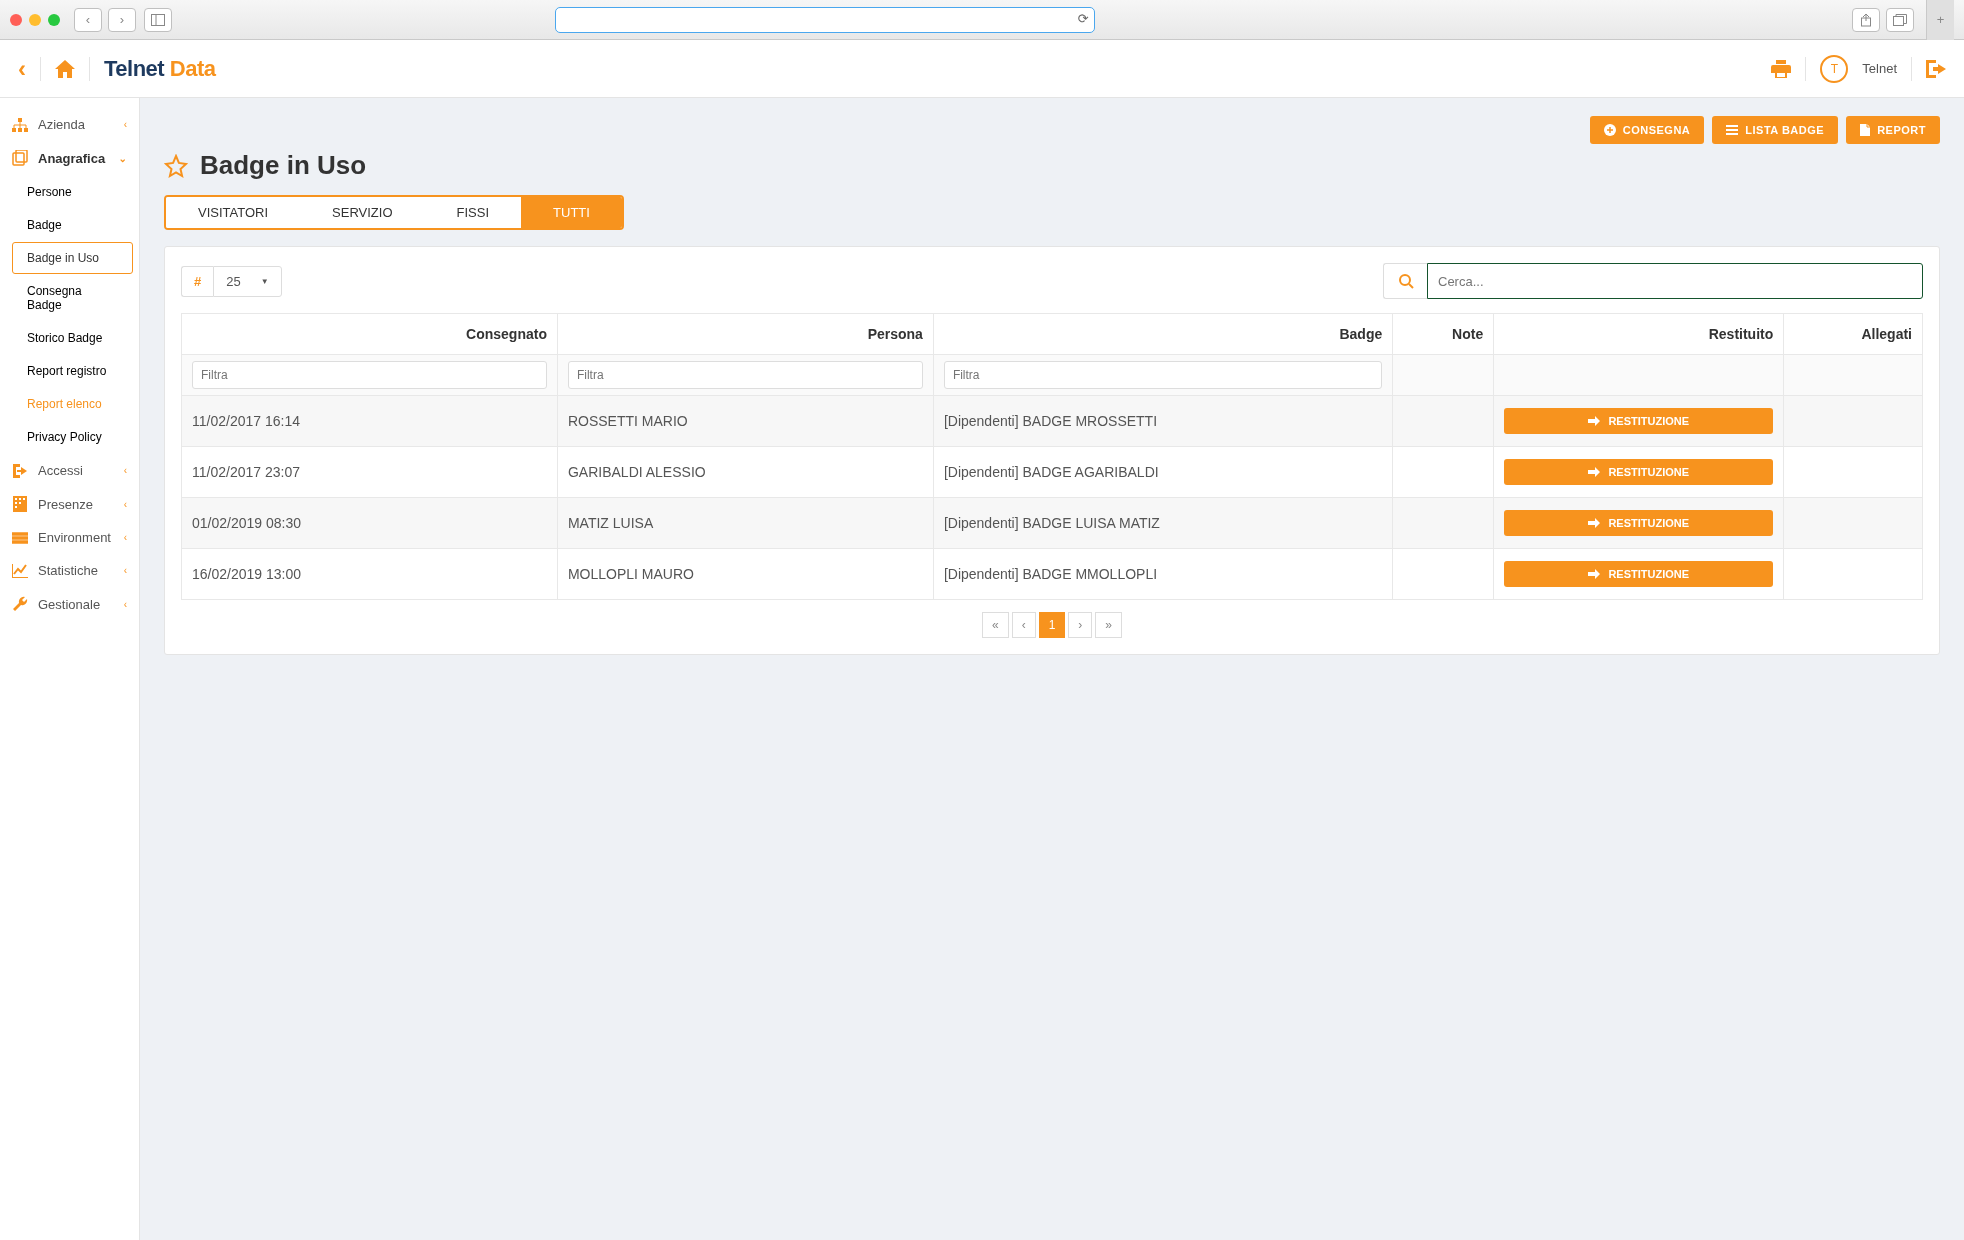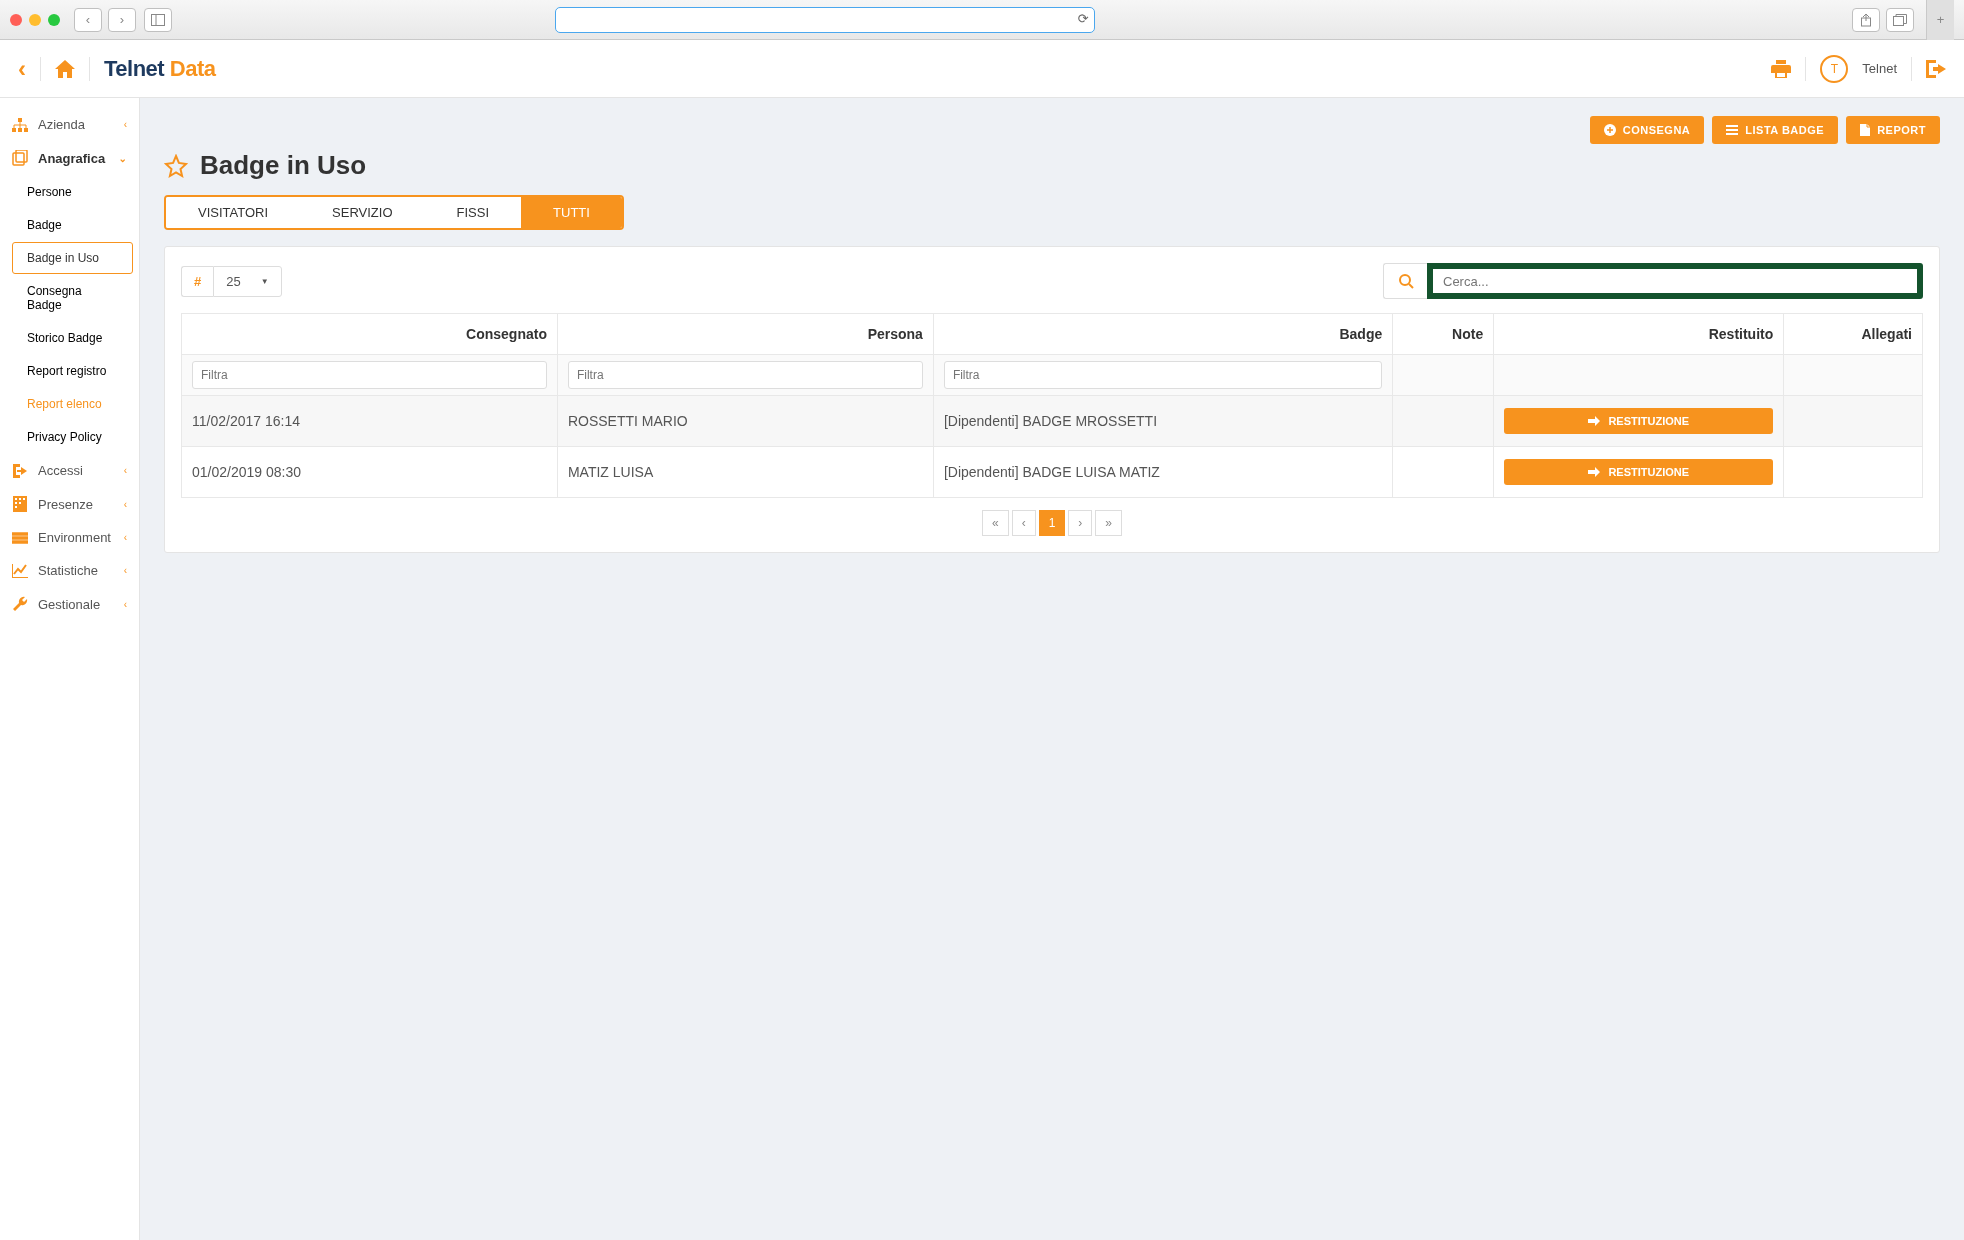--- a/index.html
+++ b/index.html
@@ -56,21 +56,21 @@
 
 
 .card { background:#fff; border:1px solid #e4e4e4; border-radius:3px; padding:16px; }
 .card-top { display:flex; align-items:center; gap:10px; margin-bottom:14px; }
 .count-box { display:flex; }
 .hash { border:1px solid #ddd; padding:7px 12px; color:#f7931e; font-weight:700; border-right:none; border-radius:3px 0 0 3px; }
 .count-sel { border:1px solid #ddd; padding:7px 12px; border-radius:0 3px 3px 0; display:flex; align-items:center; gap:20px; }
 .count-sel .caret{font-size:8px;}
 .search-wrap { margin-left:auto; display:flex; align-items:center; width:540px; }
 .search-btn { width:44px; height:36px; border:1px solid #ddd; border-right:none; border-radius:3px 0 0 3px; display:flex; align-items:center; justify-content:center; color:#f7931e; font-size:16px; }
-.search-in { flex:1; height:36px; border:6px solid #14532d; border-radius:0 3px 3px 0; padding:0 10px; font-size:13px; outline:none; }
+.search-in { flex:1; height:36px; border:1px solid #14532d; border-radius:0 3px 3px 0; padding:0 10px; font-size:13px; outline:none; }
 
 
 table { width:100%; border-collapse:collapse; }
 th { text-align:right; padding:12px 10px; border:1px solid #e8e8e8; font-size:14px; color:#333; font-weight:700; background:#fff;}
 td { padding:12px 10px; border:1px solid #e8e8e8; font-size:14px; color:#555; }
 tr.filter-row td { background:#fafafa; padding:6px 10px; }
 tr.data-row:nth-child(even) td { background:#f7f7f7; }
 .filter-in { width:100%; border:1px solid #ddd; border-radius:3px; padding:6px 8px; font-size:12px; outline:none; }
 .btn-rest { background:#f7931e; color:#fff; border:none; border-radius:3px; padding:7px 14px; font-size:11px; font-weight:700; width:100%; display:flex; align-items:center; justify-content:center; gap:8px; cursor:pointer; }
 
@@ -344,36 +344,70 @@
                     <svg width="12" height="10" viewBox="0 0 12 10" fill="#fff">
                       <path d="M7 0l5 5-5 5V7H0V3h7z"></path>
                     </svg>
                   </span>
                   <span>RESTITUZIONE</span>
                 </button>
               </td>
               <td></td>
             </tr>
             <tr class="data-row">
-              <td>01/02/2019 08:30</td>
-              <td>MATIZ LUISA</td>
-              <td>[Dipendenti] BADGE LUISA MATIZ</td>
+              <td>11/02/2017 23:07</td>
+              <td>GARIBALDI ALESSIO</td>
+              <td>[Dipendenti] BADGE AGARIBALDI</td>
               <td></td>
               <td>
                 <button class="btn-rest">
                   <span>
                     <svg width="12" height="10" viewBox="0 0 12 10" fill="#fff">
                       <path d="M7 0l5 5-5 5V7H0V3h7z"></path>
                     </svg>
                   </span>
                   <span>RESTITUZIONE</span>
                 </button>
               </td>
               <td></td>
             </tr>
+            <tr class="data-row">
+              <td>01/02/2019 08:30</td>
+              <td>MATIZ LUISA</td>
+              <td>[Dipendenti] BADGE LUISA MATIZ</td>
+              <td></td>
+              <td>
+                <button class="btn-rest">
+                  <span>
+                    <svg width="12" height="10" viewBox="0 0 12 10" fill="#fff">
+                      <path d="M7 0l5 5-5 5V7H0V3h7z"></path>
+                    </svg>
+                  </span>
+                  <span>RESTITUZIONE</span>
+                </button>
+              </td>
+              <td></td>
+            </tr>
+            <tr class="data-row">
+              <td>16/02/2019 13:00</td>
+              <td>MOLLOPLI MAURO</td>
+              <td>[Dipendenti] BADGE MMOLLOPLI</td>
+              <td></td>
+              <td>
+                <button class="btn-rest">
+                  <span>
+                    <svg width="12" height="10" viewBox="0 0 12 10" fill="#fff">
+                      <path d="M7 0l5 5-5 5V7H0V3h7z"></path>
+                    </svg>
+                  </span>
+                  <span>RESTITUZIONE</span>
+                </button>
+              </td>
+              <td></td>
+            </tr>
           </tbody>
       </table>
 
       <div class="pager">
         <span class="pg">«</span>
         <span class="pg">‹</span>
         <span class="pg active">1</span>
         <span class="pg">›</span>
         <span class="pg">»</span>
       </div>

